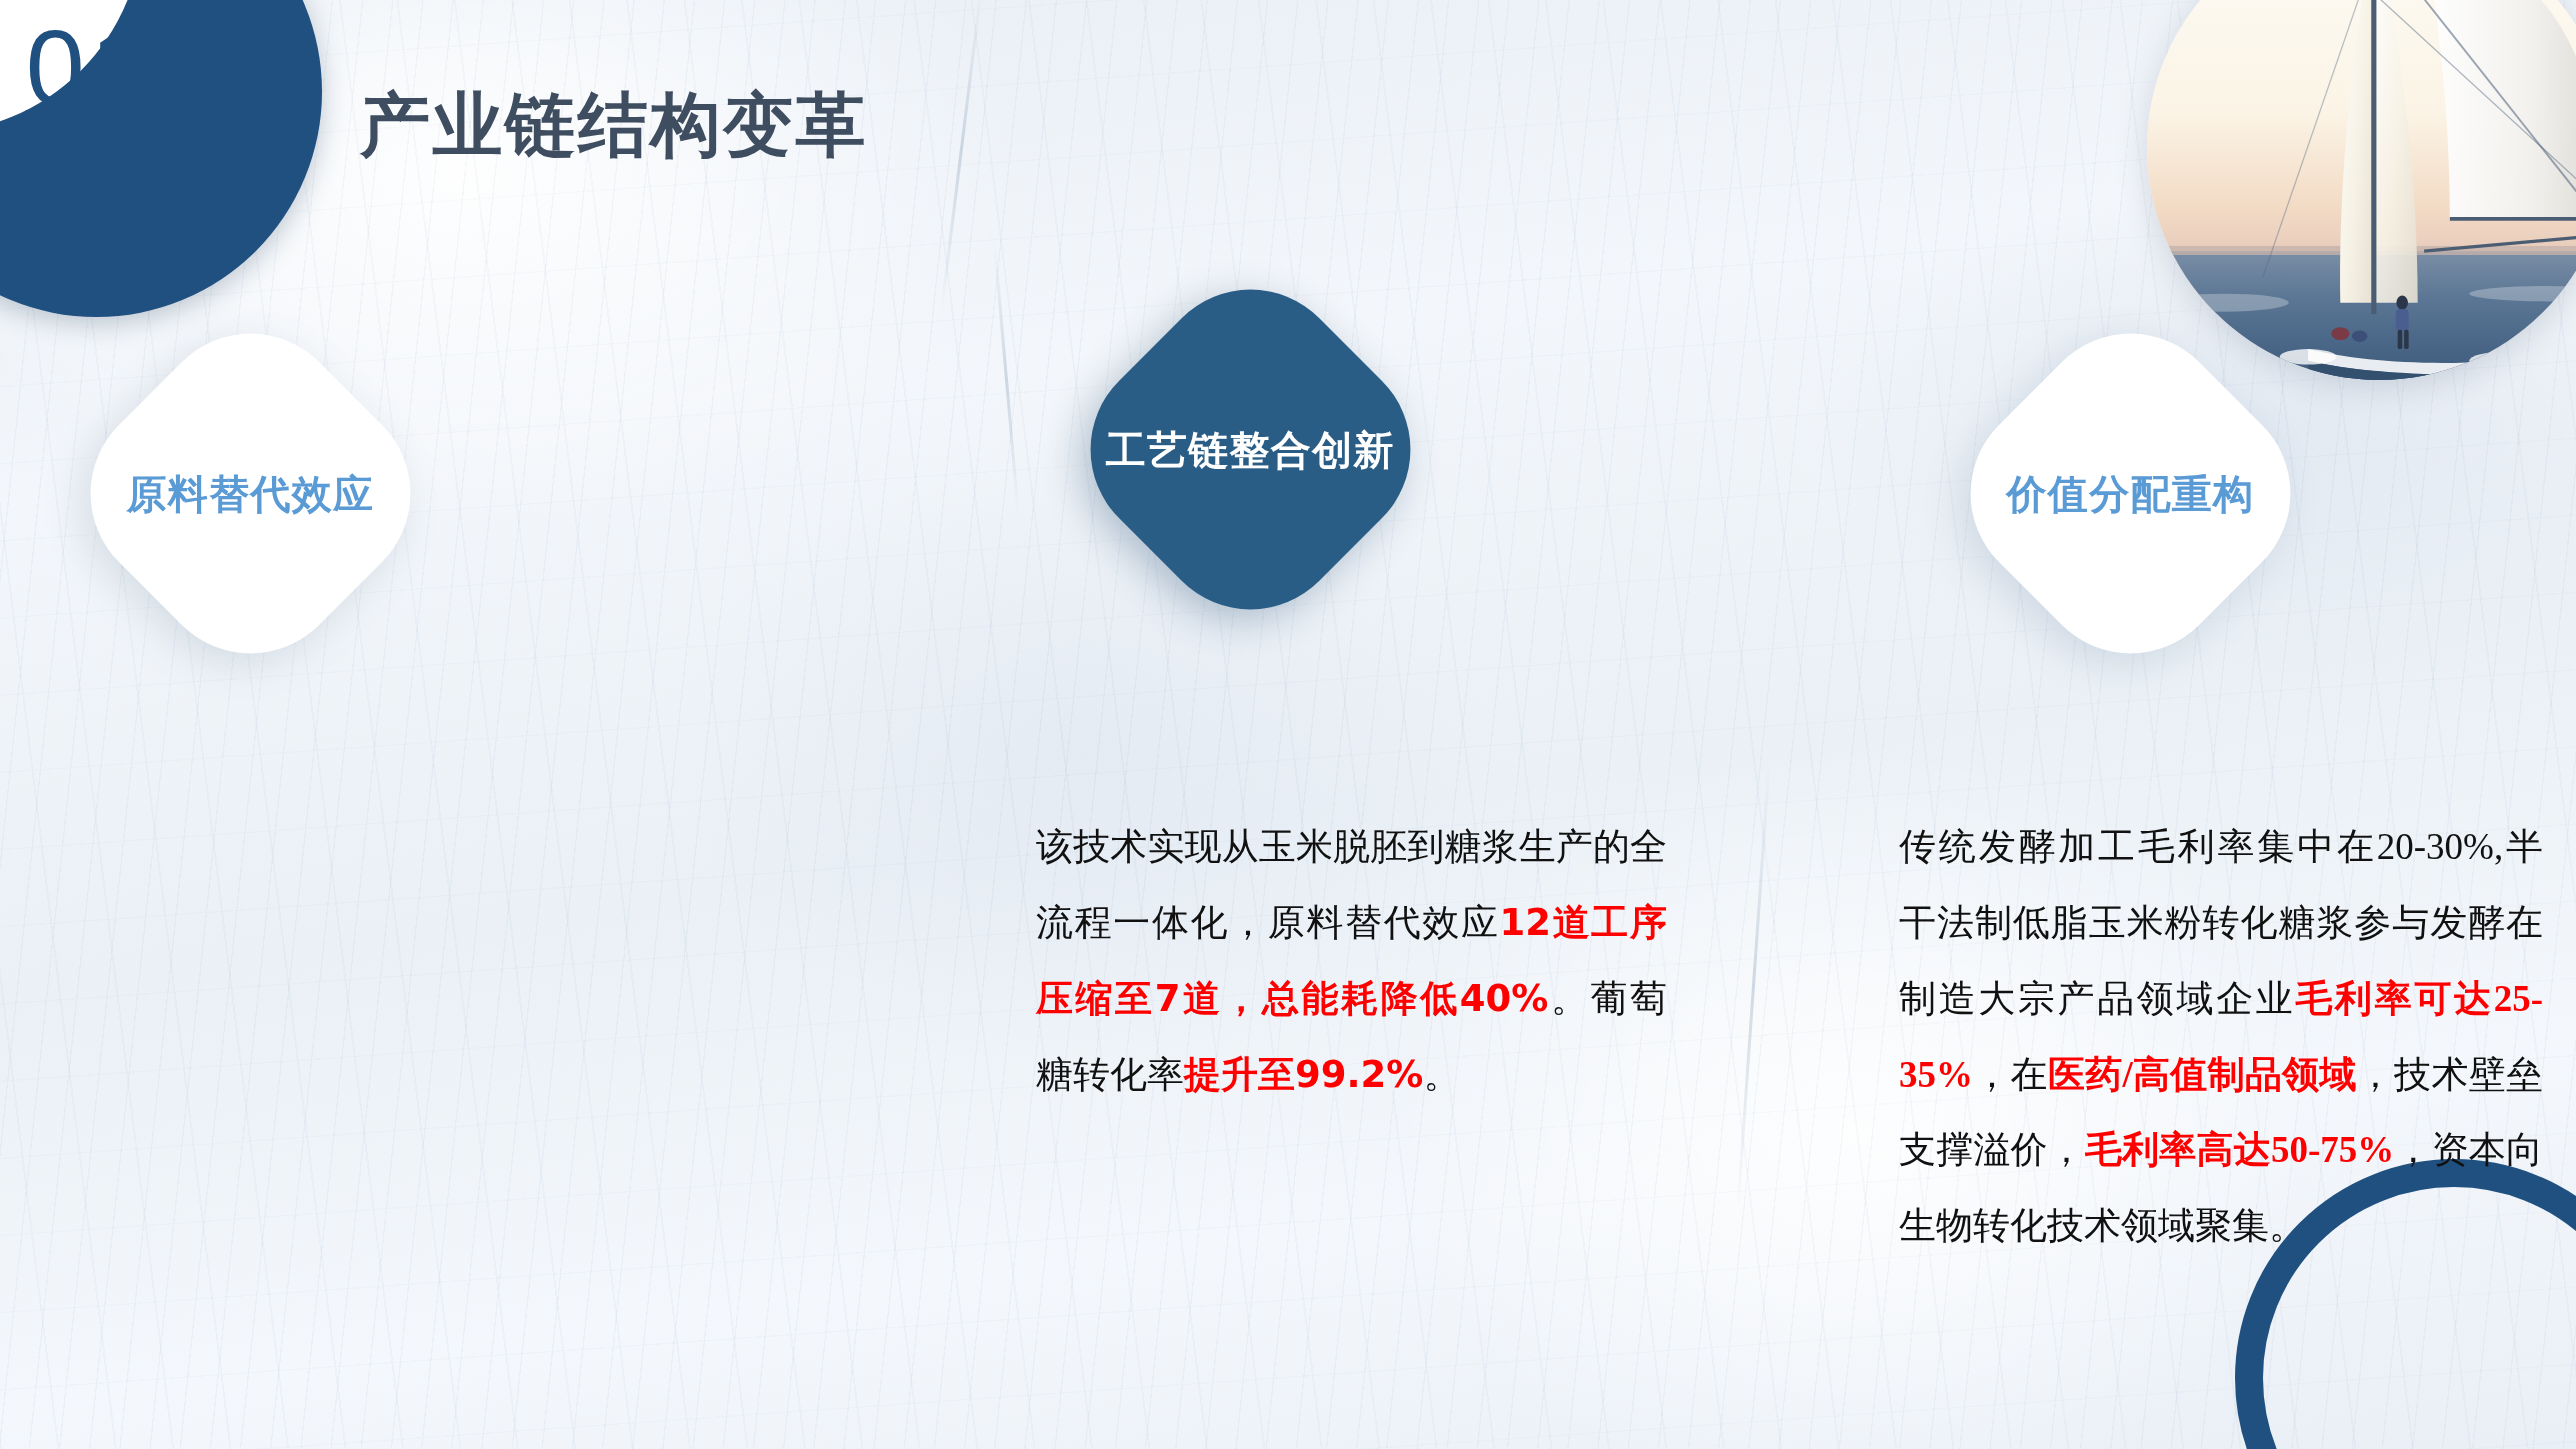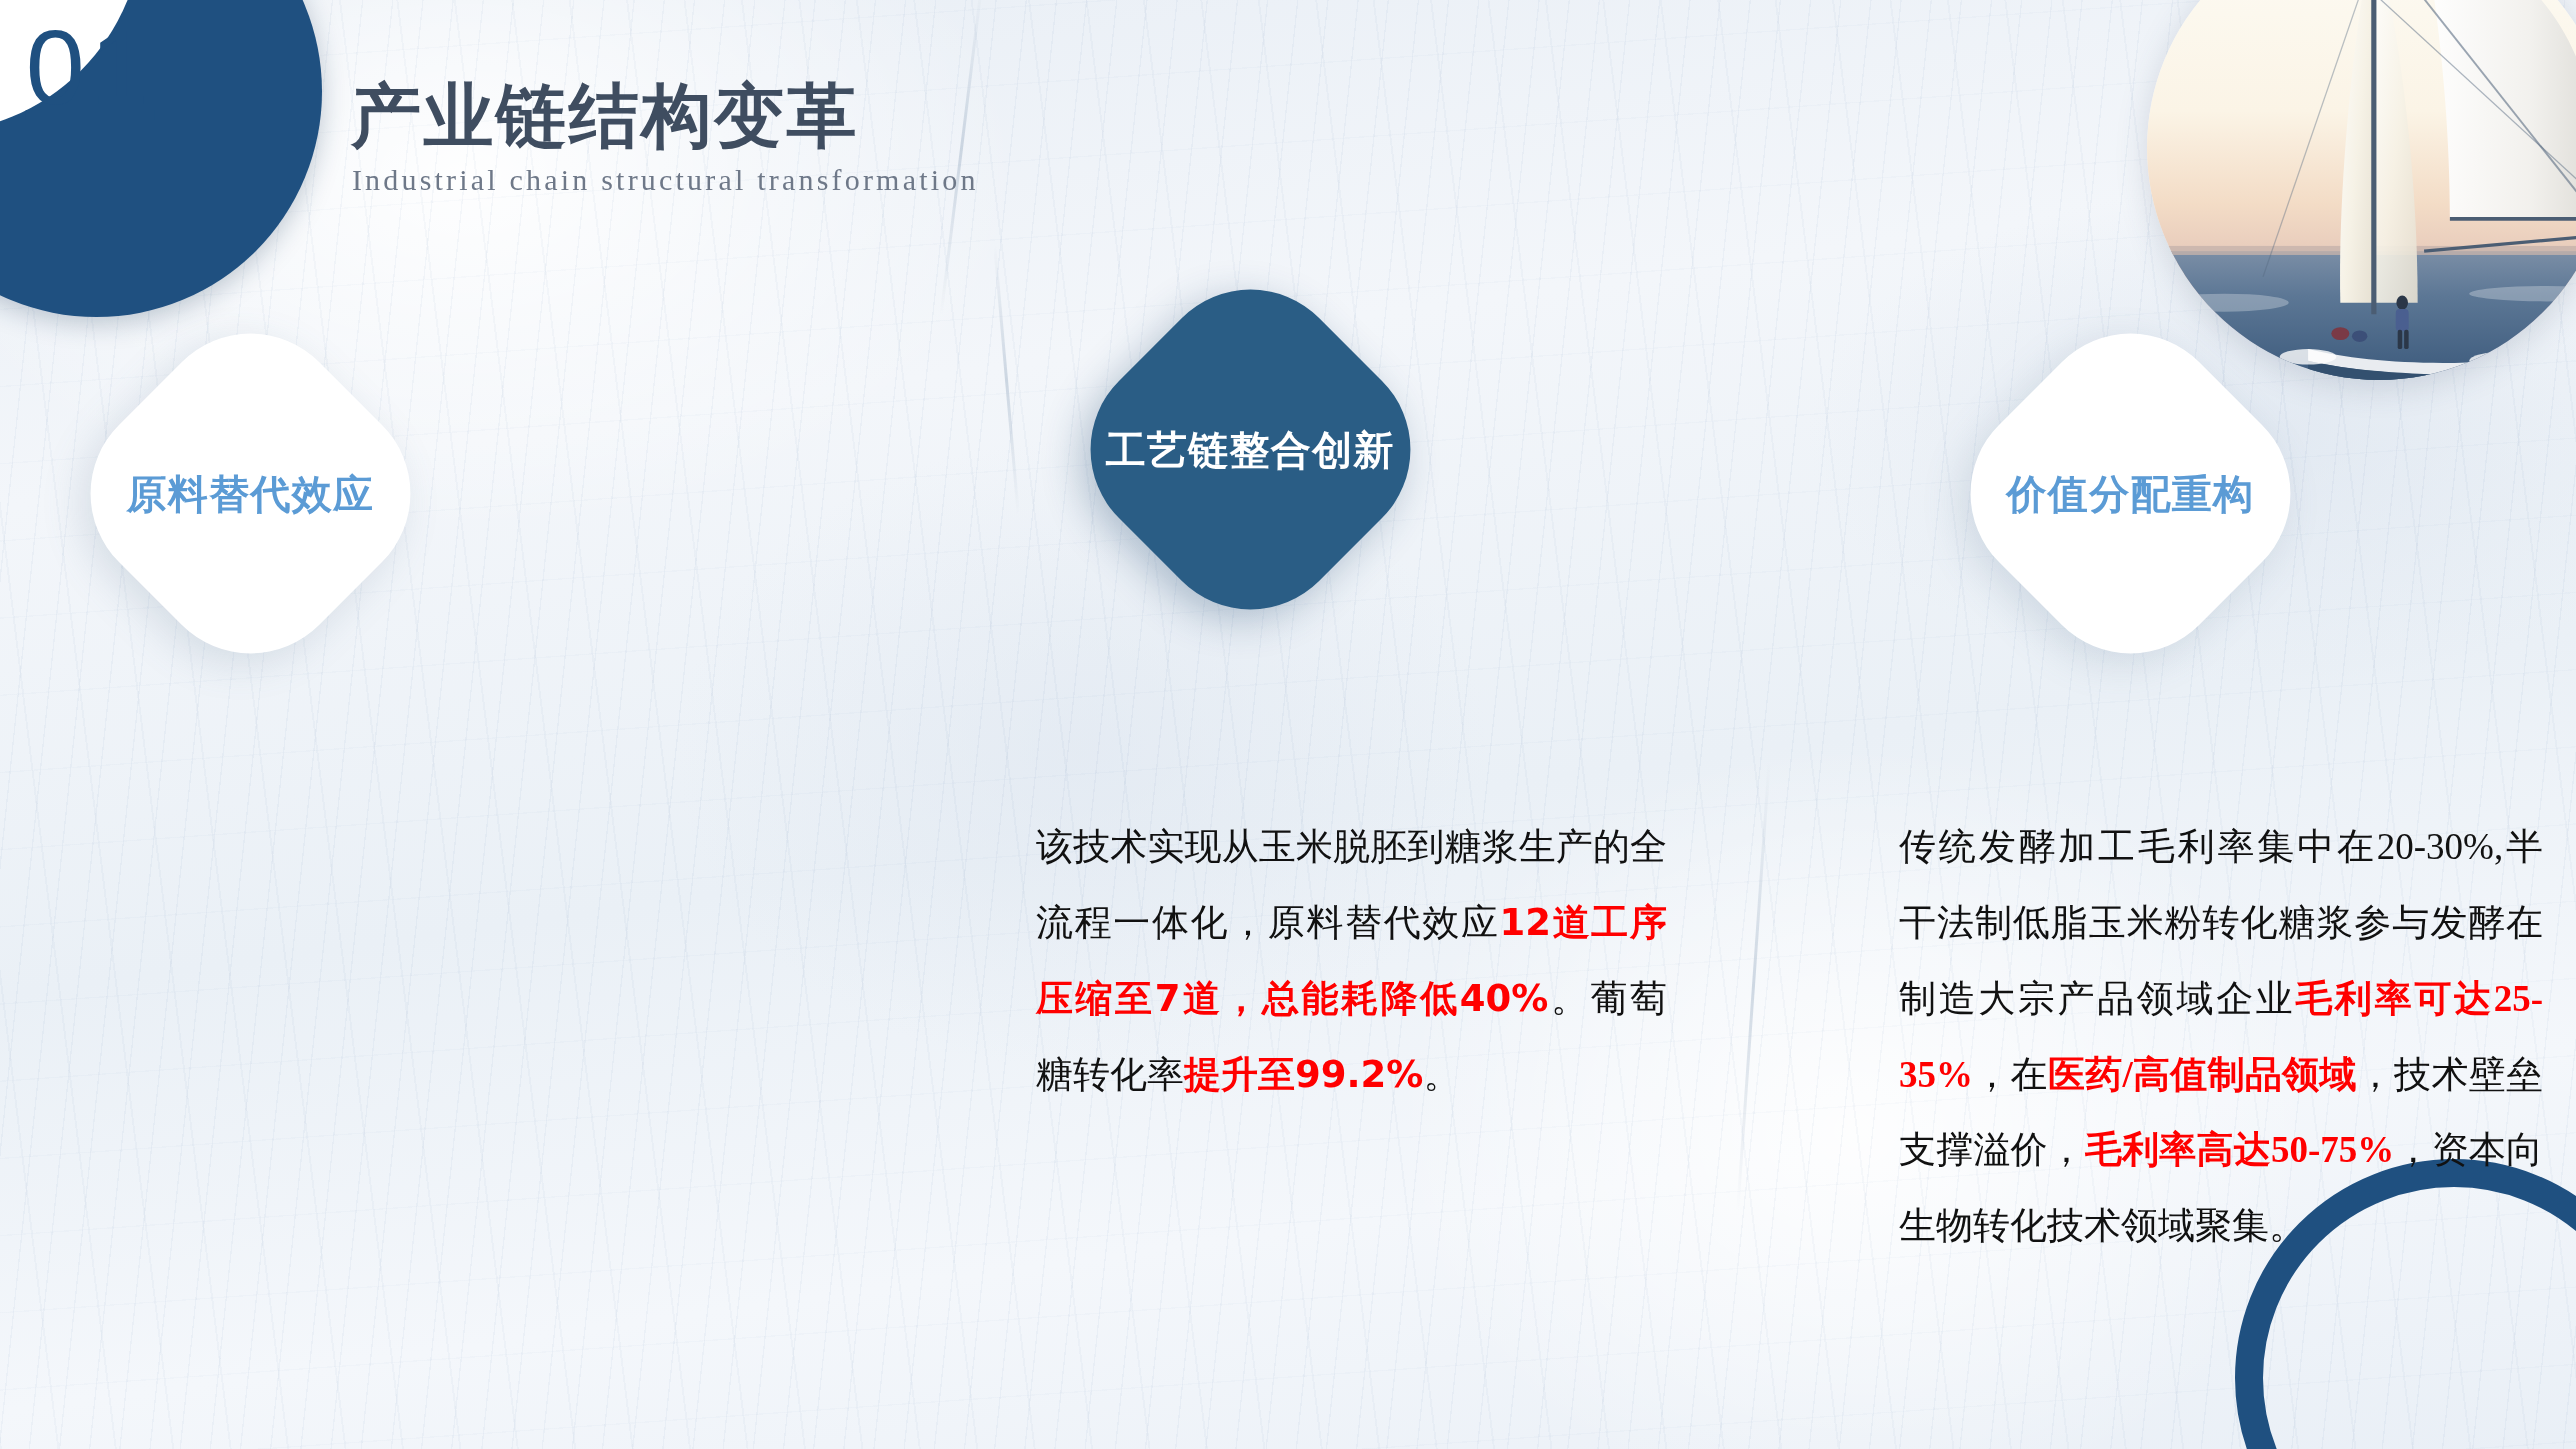--- a/index.html
+++ b/index.html
@@ -56,21 +56,21 @@
     display:flex;align-items:center;justify-content:center;
     font-size:106px;font-weight:400;letter-spacing:5.2px;
     color:#1f5080;line-height:1;
     font-family:"Liberation Sans","DejaVu Sans",sans-serif;
     text-decoration:underline;
   }
 
   
   .header{position:absolute;left:348px;top:77px;}
   .page-title{
-    margin:3px;font-size:70px;line-height:1.05;font-weight:700;
+    margin:12px;font-size:70px;line-height:1.05;font-weight:700;
     color:#3f4d60;letter-spacing:2.6px;
     font-family:"DejaVu Sans","Liberation Sans",sans-serif;
   }
   .page-subtitle{
     margin:9px 0 0 3.9px;font-size:30px;letter-spacing:3.2px;
     color:#6e7888;font-weight:400;
     font-family:"Liberation Serif","DejaVu Serif",serif;
   }
 
   
@@ -144,21 +144,20 @@
   <div class="vein-crack" style="left:1005px;top:245px;width:2.6px;height:270px;transform:rotate(-5deg);"></div>
   <div class="vein-crack" style="left:1752px;top:760px;width:2.6px;height:451px;transform:rotate(4deg);"></div>
 
   <div class="badge-ring">
     <div class="badge-inner"></div>
   </div>
   <div class="badge-number">01</div>
 
   <div class="header">
     <h1 class="page-title">产业链结构变革</h1>
-    <div class="page-subtitle">Industrial chain structural transformation</div>
   </div>
 
   <div class="photo-circle">
     <svg viewBox="0 0 720 720" preserveAspectRatio="xMidYMid slice" aria-hidden="true">
       <defs>
         <linearGradient id="sky" x1="0" y1="0" x2="0" y2="1">
           <stop offset="0%" stop-color="#fdfcf6"></stop>
           <stop offset="42%" stop-color="#fbf4e6"></stop>
           <stop offset="62%" stop-color="#f3dcc6"></stop>
           <stop offset="78%" stop-color="#e2c3b6"></stop>

